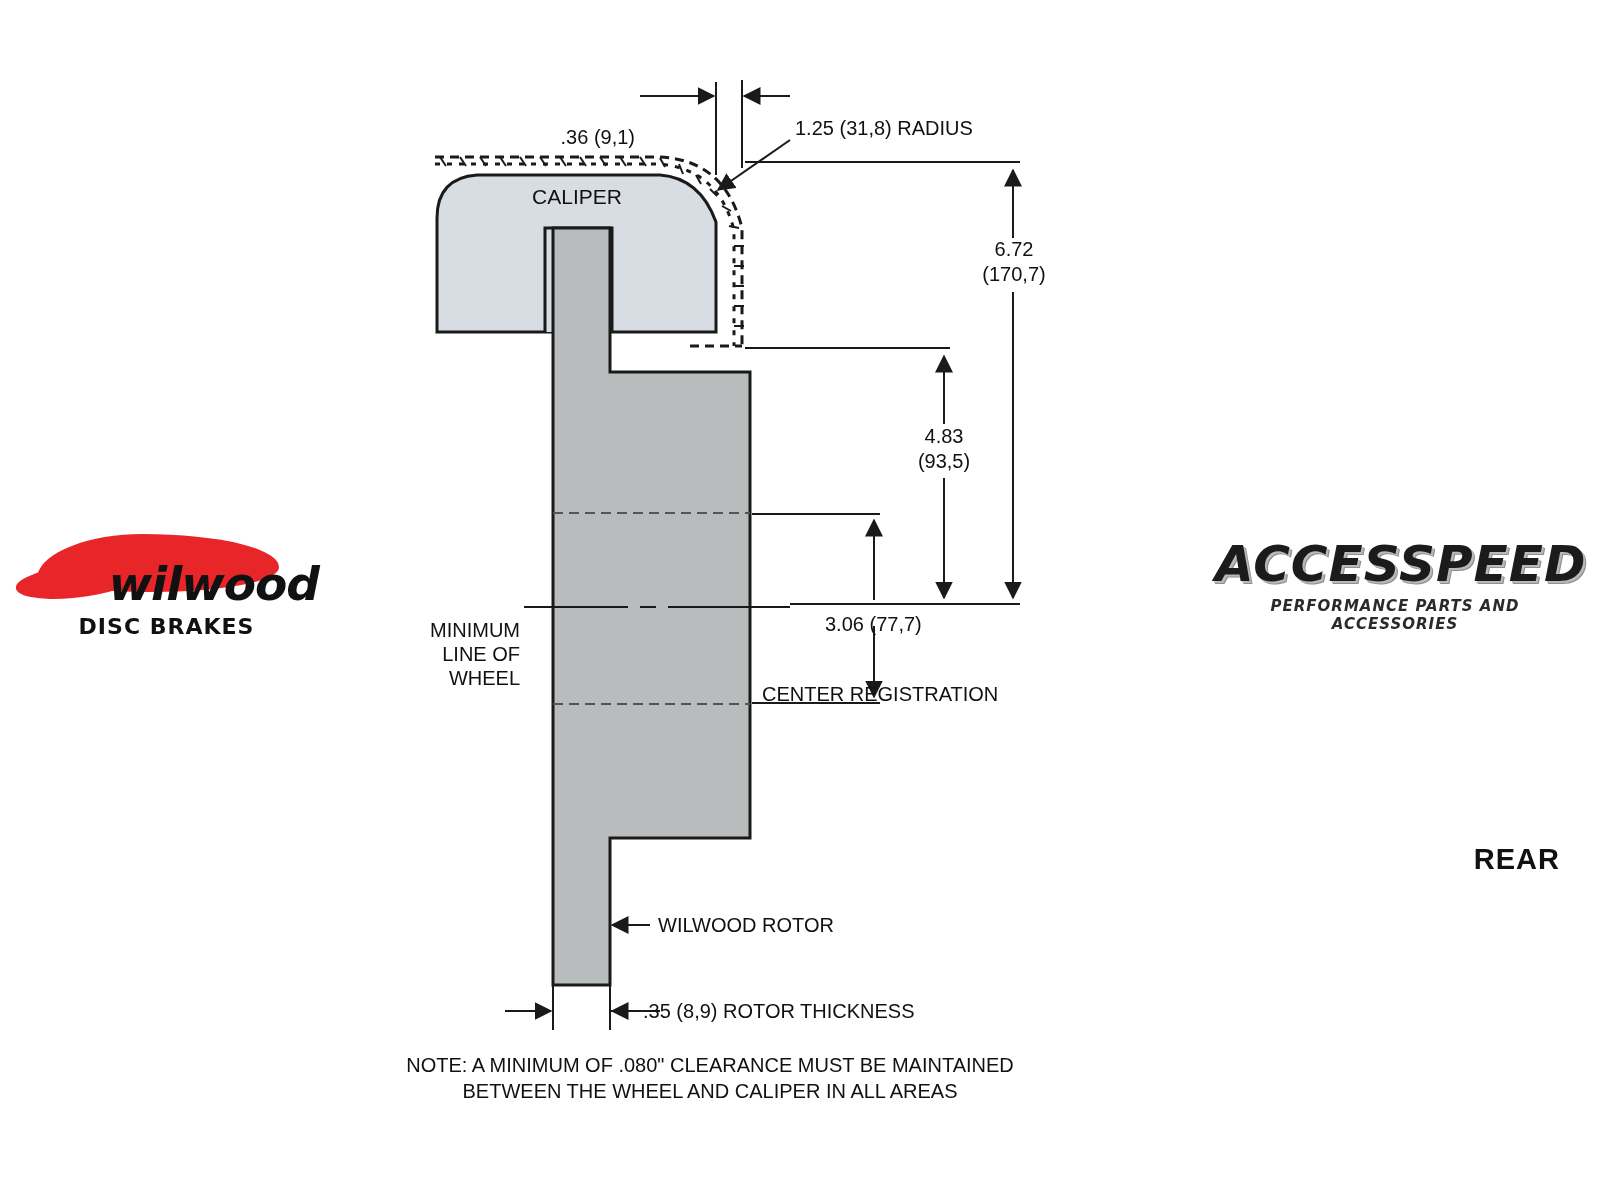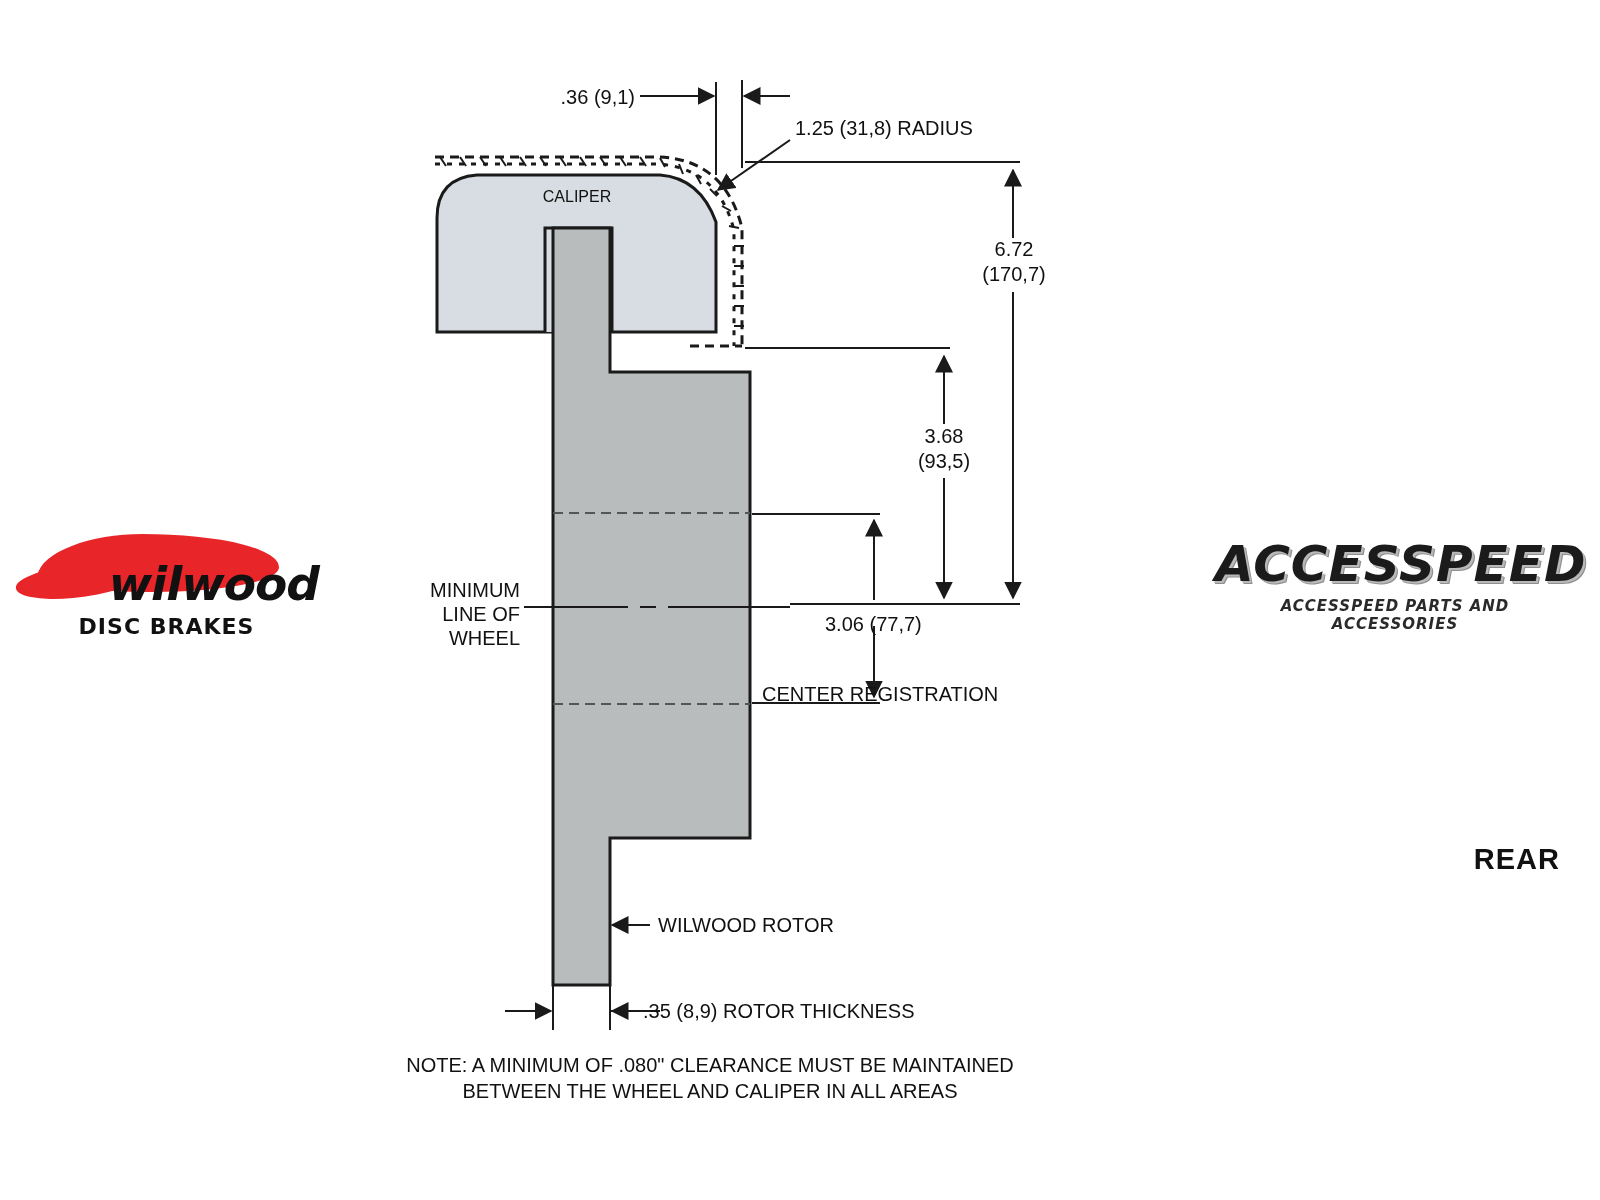--- a/index.html
+++ b/index.html
@@ -26,21 +26,21 @@
   
   .lbl {
     position: absolute;
     font-family: "Liberation Sans", sans-serif;
     font-size: 20px;
     line-height: 24px;
     color: #111;
     white-space: pre;
   }
   .lbl.center { text-align: center; }
-  .lbl.right  { text-align: right; }
+  .lbl.right  { text-align: right; margin-top: 40px; }
 
   
   #wilwood-logo {
     position: absolute;
     left: 10px;
     top: 528px;
     width: 310px;
     height: 120px;
   }
   #wilwood-logo .swoosh {
@@ -268,30 +268,30 @@
       <line x1="660" y1="1011" x2="612" y2="1011" marker-end="url(#arrowEnd)"></line>
       <line x1="610" y1="1011" x2="640" y2="1011"></line>
     </g>
 
     <g stroke="#1a1a1a" stroke-width="2" fill="none">
       <line x1="524" y1="607" x2="548" y2="607"></line>
     </g>
 
   </svg>
 
-  <div class="lbl center" style="left:487px; top:185px; width:180px; font-size:16px;">CALIPER</div>
+  <div class="lbl center" style="left:487px; top:185px; width:180px; font-size:21px;">CALIPER</div>
 
   <div class="lbl right" style="left:470px; top:85px; width:165px;">.36 (9,1)</div>
 
   <div class="lbl" style="left:795px; top:116px;">1.25 (31,8) RADIUS</div>
 
   <div class="lbl center" style="left:968px; top:237px; width:92px;">6.72</div>
   <div class="lbl center" style="left:968px; top:262px; width:92px;">(170,7)</div>
 
-  <div class="lbl center" style="left:898px; top:424px; width:92px;">3.68</div>
+  <div class="lbl center" style="left:898px; top:424px; width:92px;">4.83</div>
   <div class="lbl center" style="left:898px; top:449px; width:92px;">(93,5)</div>
 
   <div class="lbl right" style="left:360px; top:578px; width:160px;">MINIMUM</div>
   <div class="lbl right" style="left:360px; top:602px; width:160px;">LINE OF</div>
   <div class="lbl right" style="left:360px; top:626px; width:160px;">WHEEL</div>
 
   <div class="lbl" style="left:825px; top:612px;">3.06 (77,7)</div>
   <div class="lbl" style="left:762px; top:646px;margin-top:36px;">CENTER REGISTRATION</div>
 
   <div class="lbl" style="left:658px; top:913px;">WILWOOD ROTOR</div>
@@ -305,18 +305,18 @@
 
   <div id="wilwood-logo">
     <div class="swoosh"></div>
     <div class="swoosh2"></div>
     <div class="wname">wilwood</div>
     <div class="wsub">DISC BRAKES</div>
   </div>
 
   <div id="accesspeed-logo">
     <div class="aname">ACCESSPEED</div>
-    <div class="asub">ACCESSPEED PARTS AND ACCESSORIES</div>
+    <div class="asub">PERFORMANCE PARTS AND ACCESSORIES</div>
   </div>
 
   <div id="rear-label">REAR</div>
 
 </div>
 
 </body></html>

